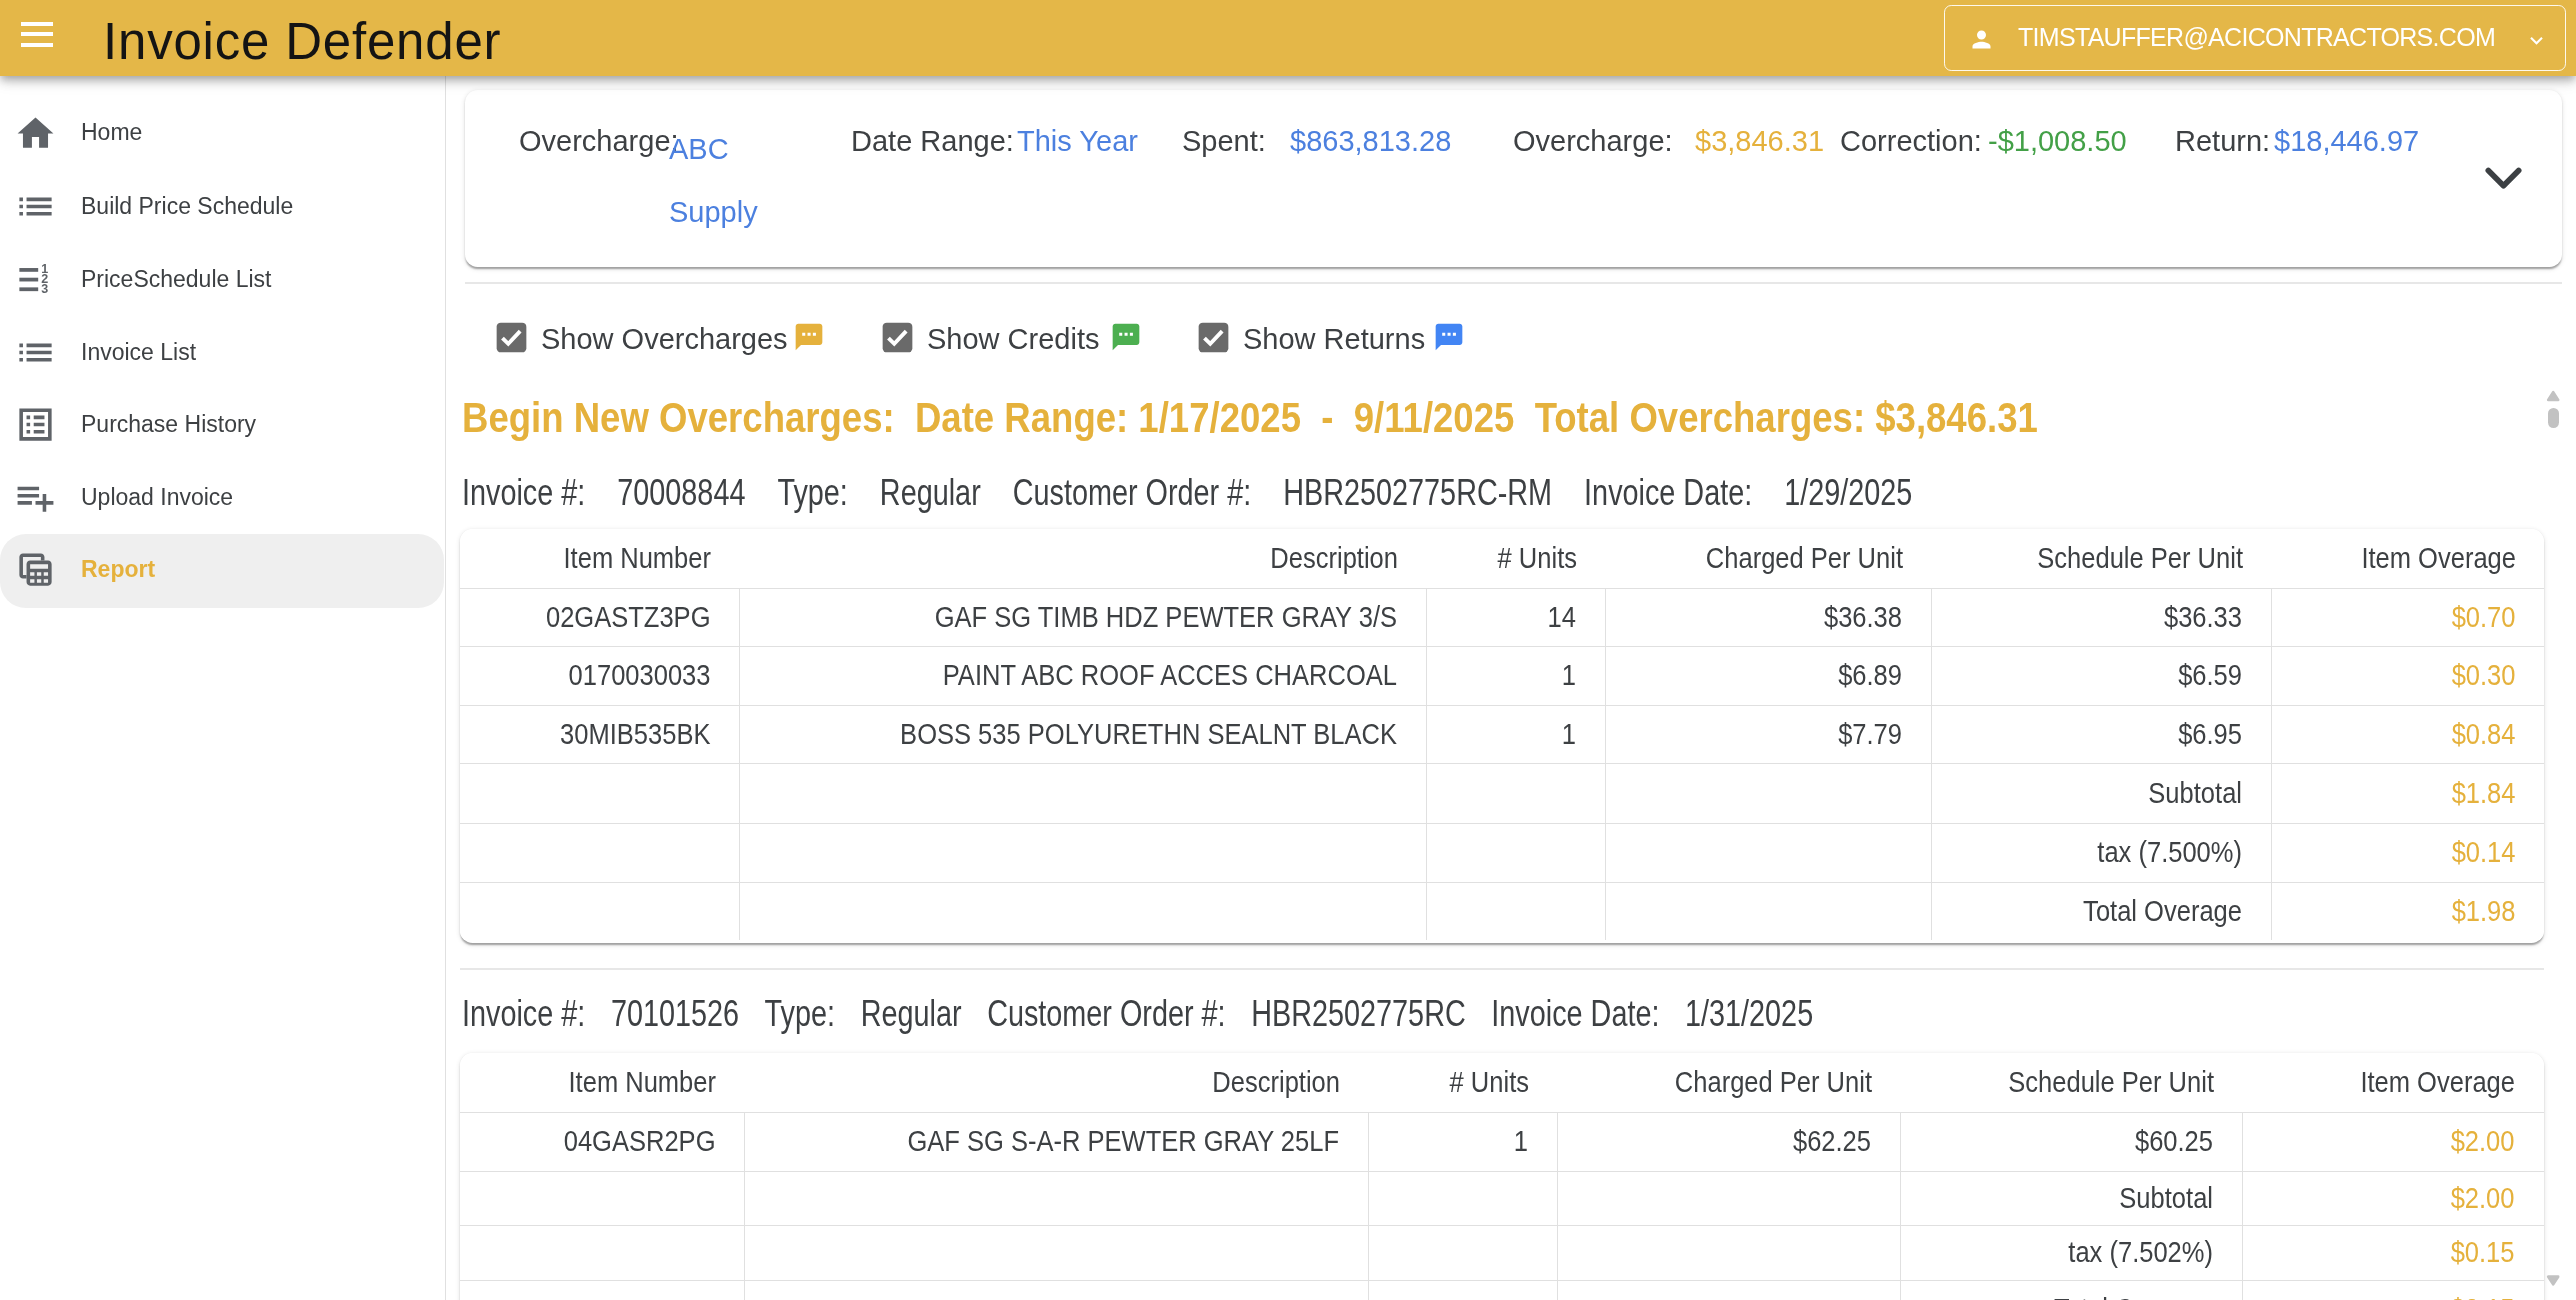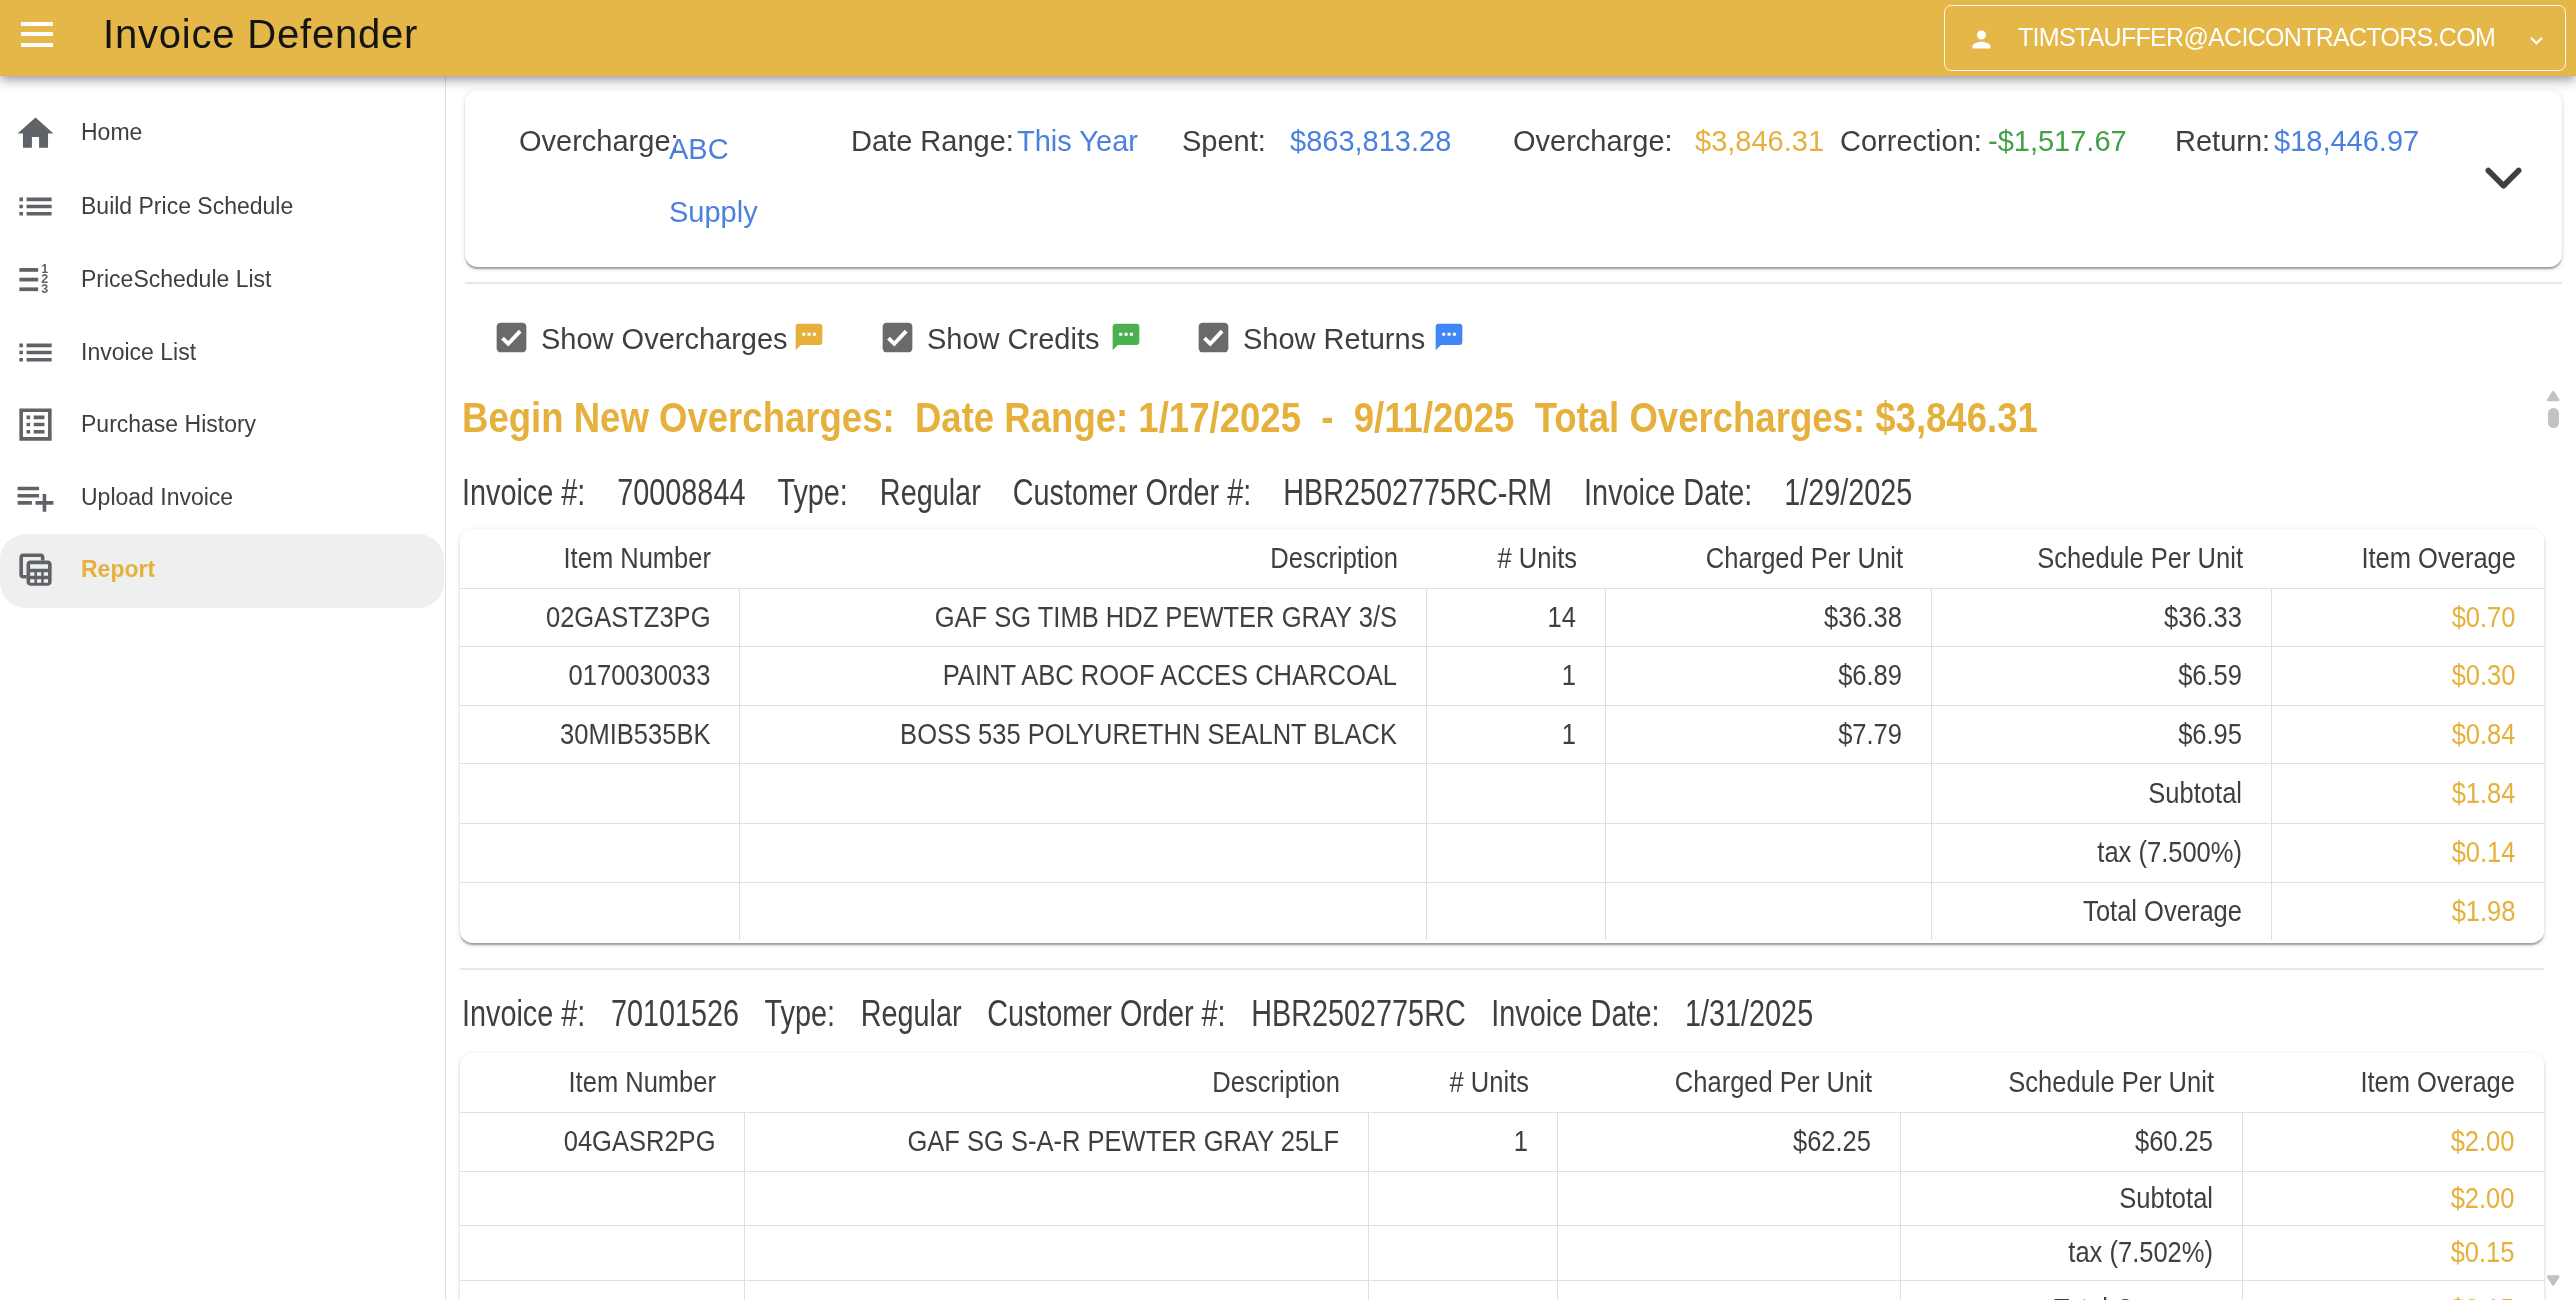--- a/index.html
+++ b/index.html
@@ -7,21 +7,21 @@
   font-family:"Liberation Sans", sans-serif; }
 .abs { position:absolute; }
 
 
 .appbar { position:absolute; left:0; top:0; width:2576px; height:76px; background:#E4B748;
   box-shadow:0 3.6px 7.2px -1.8px rgba(0,0,0,.2), 0 7.2px 9px 0 rgba(0,0,0,.14), 0 1.8px 18px 0 rgba(0,0,0,.12);
   z-index:10; }
 .burger { position:absolute; left:21px; top:21.6px; width:31.5px; height:25px; }
 .burger span { position:absolute; left:0; width:31.5px; height:4.5px; background:#fff; }
 .burger span:nth-child(1){top:0;} .burger span:nth-child(2){top:10.3px;} .burger span:nth-child(3){top:21px;}
-.title { position:absolute; left:103px; top:11.7px; font-size:40px; color:#141414; letter-spacing:0.8px; }
+.title { position:absolute; left:103px; top:11.7px; font-size:51px; color:#141414; letter-spacing:0.8px; }
 .userbtn { position:absolute; left:1944px; top:5.4px; width:622px; height:66px;
   border:1.8px solid rgba(255,255,255,.9); border-radius:7.2px; }
 .userbtn .ptxt { position:absolute; left:73px; top:17px; font-size:25px; color:#fff; letter-spacing:-0.7px; }
 
 
 .sidebar { position:absolute; left:0; top:76px; width:446px; height:1225px; background:#fff;
   border-right:1.8px solid #e0e0e0; z-index:5; }
 .sitem { position:absolute; left:0; width:444px; height:73px; }
 .sitem svg { position:absolute; left:14.4px; top:14.4px; }
 .sitem .lbl { position:absolute; left:81px; top:21.6px; font-size:23px; color:#3d4043; }
@@ -137,21 +137,21 @@
   <div class="card sumcard"></div>
   <span class="slabel" style="left:71px">Overcharge:</span>
   <div class="sval blue" style="left:221px;width:99px;white-space:normal;line-height:63px;top:42px">ABC Supply</div>
   <span class="slabel" style="left:403px">Date Range:</span>
   <span class="sval blue" style="left:569px">This Year</span>
   <span class="slabel" style="left:734px">Spent:</span>
   <span class="sval blue" style="left:842px">$863,813.28</span>
   <span class="slabel" style="left:1065px">Overcharge:</span>
   <span class="sval gold" style="left:1247px">$3,846.31</span>
   <span class="slabel" style="left:1392px">Correction:</span>
-  <span class="sval green" style="left:1540px">-$1,517.67</span>
+  <span class="sval green" style="left:1540px">-$1,008.50</span>
   <span class="slabel" style="left:1727px">Return:</span>
   <span class="sval blue" style="left:1826px">$18,446.97</span>
   <svg class="abs" style="left:2023px;top:68px" width="65" height="65" viewBox="0 0 24 24">
       <path fill="none" stroke="#3c4043" stroke-width="2.1" stroke-linecap="round" stroke-linejoin="round" d="M6.4 9.8 L12 15.4 L17.6 9.8"></path>
     </svg>
 
   <div class="divider1"></div>
 
   <svg class="chk" style="left:48px" viewBox="0 0 24 24" width="31" height="31">
       <rect x="0.5" y="0.5" width="23" height="23" rx="3.2" fill="#6a6a6a"></rect>

